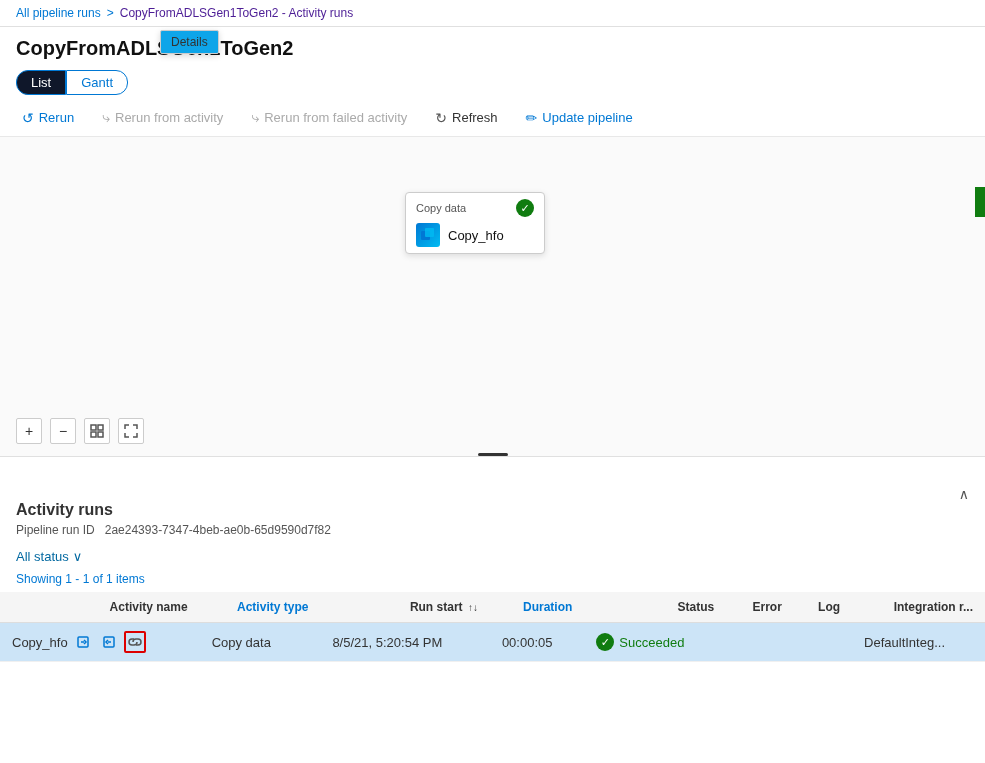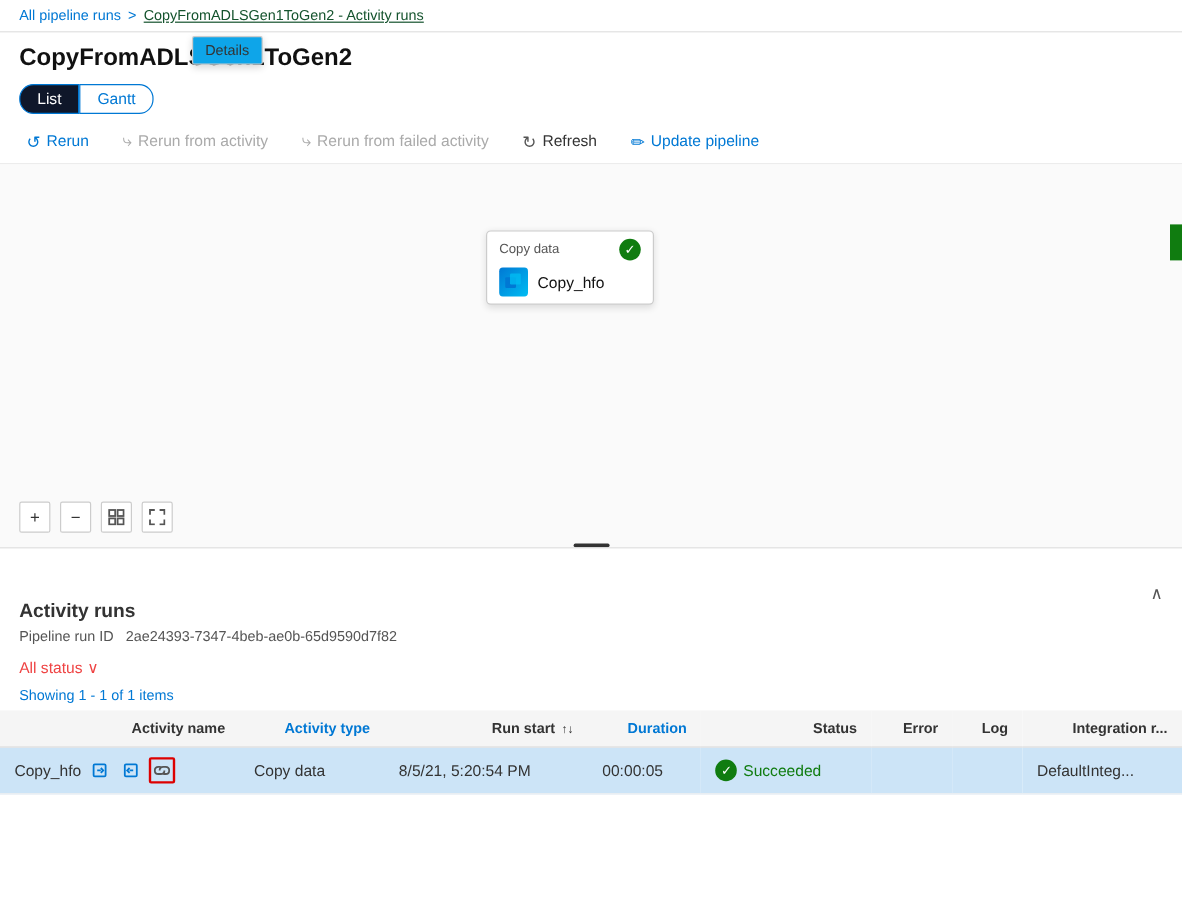--- a/index.html
+++ b/index.html
@@ -8,21 +8,21 @@
     .top-bar {
       background: #fff;
       border-bottom: 1px solid #e0e0e0;
       padding: 6px 16px;
       font-size: 12px;
       color: #0078d4;
       display: flex;
       align-items: center;
       gap: 6px;
     }
-    .top-bar .current { color: #14532d; text-decoration: underline; }
+    .top-bar .current { color: #4c1d95; }
 
     .page-header {
       padding: 10px 16px 6px 16px;
       font-size: 20px;
       font-weight: 600;
       color: #111;
     }
 
     .view-toggle {
       display: flex;
@@ -199,21 +199,21 @@
       font-size: 13px;
     }
     .status-filter-btn {
       display: flex;
       align-items: flex-start;
       gap: 4px;
       background: none;
       border: none;
       cursor: pointer;
       font-size: 13px;
-      color: #ef4444;
+      color: #0369a1;
     }
 
     .showing-count {
       padding: 2px 16px 6px 16px;
       font-size: 12px;
       color: #0078d4;
     }
 
     .activity-table {
       width: 100%;

